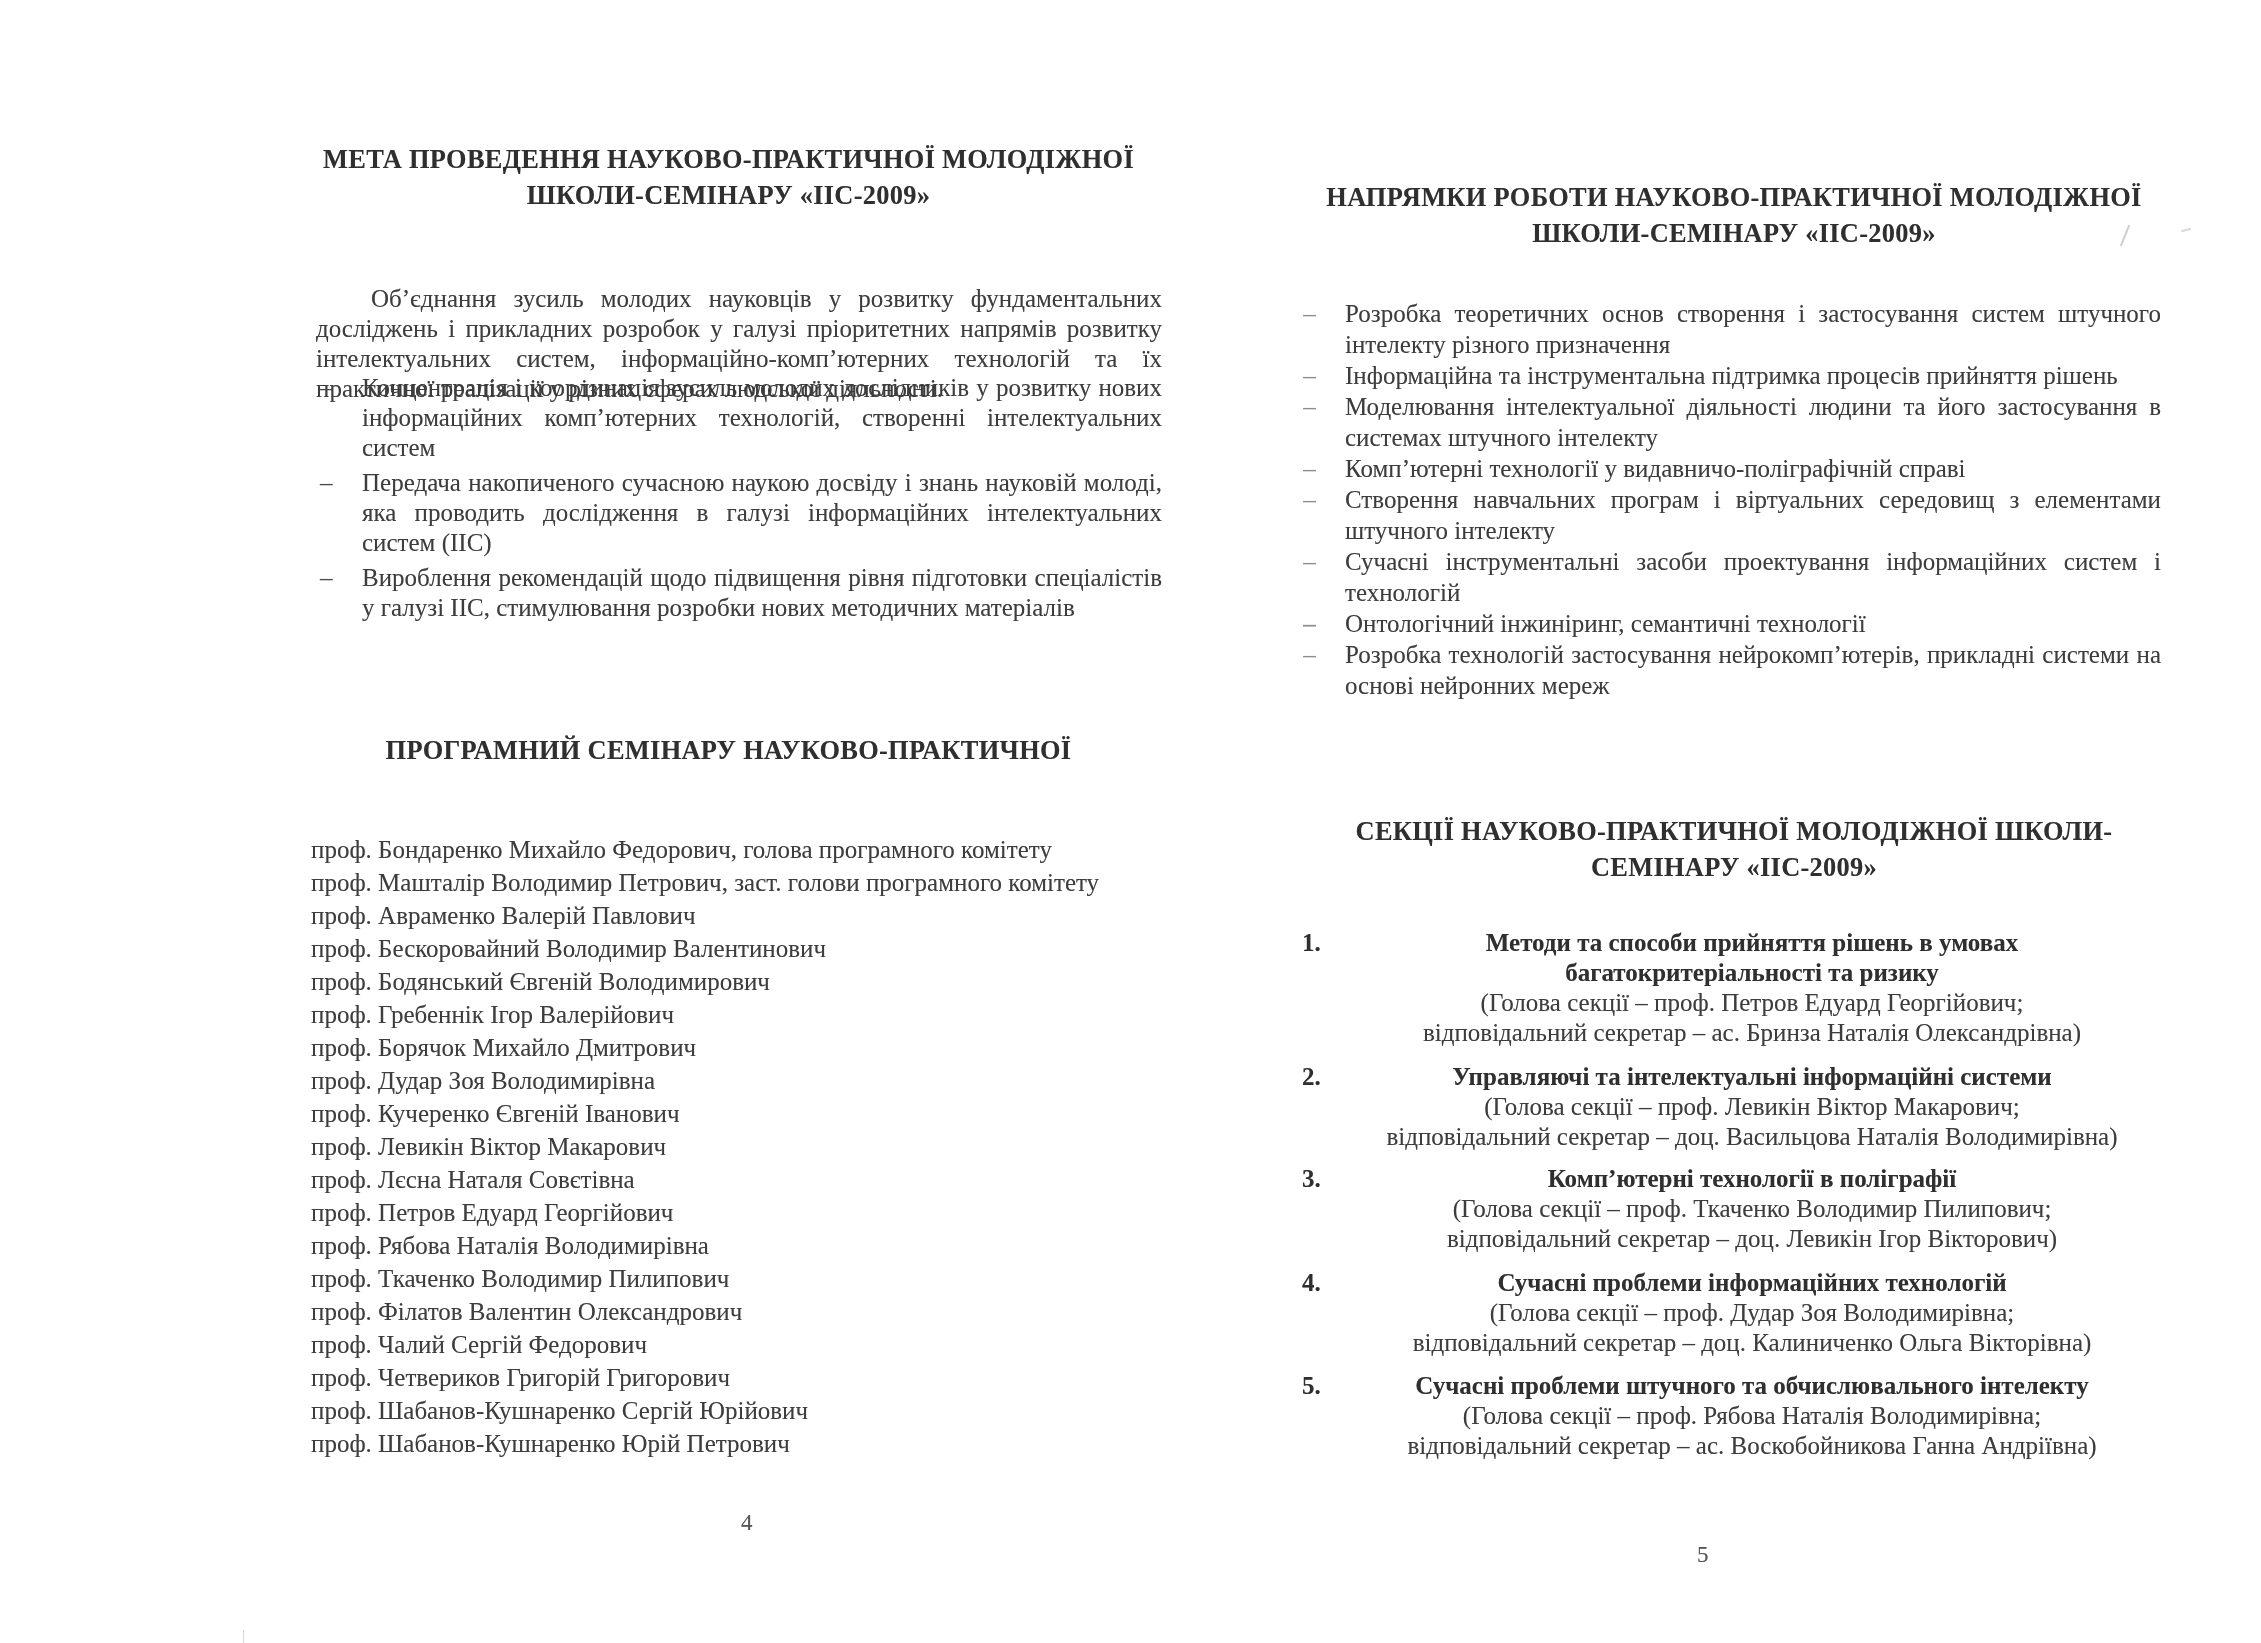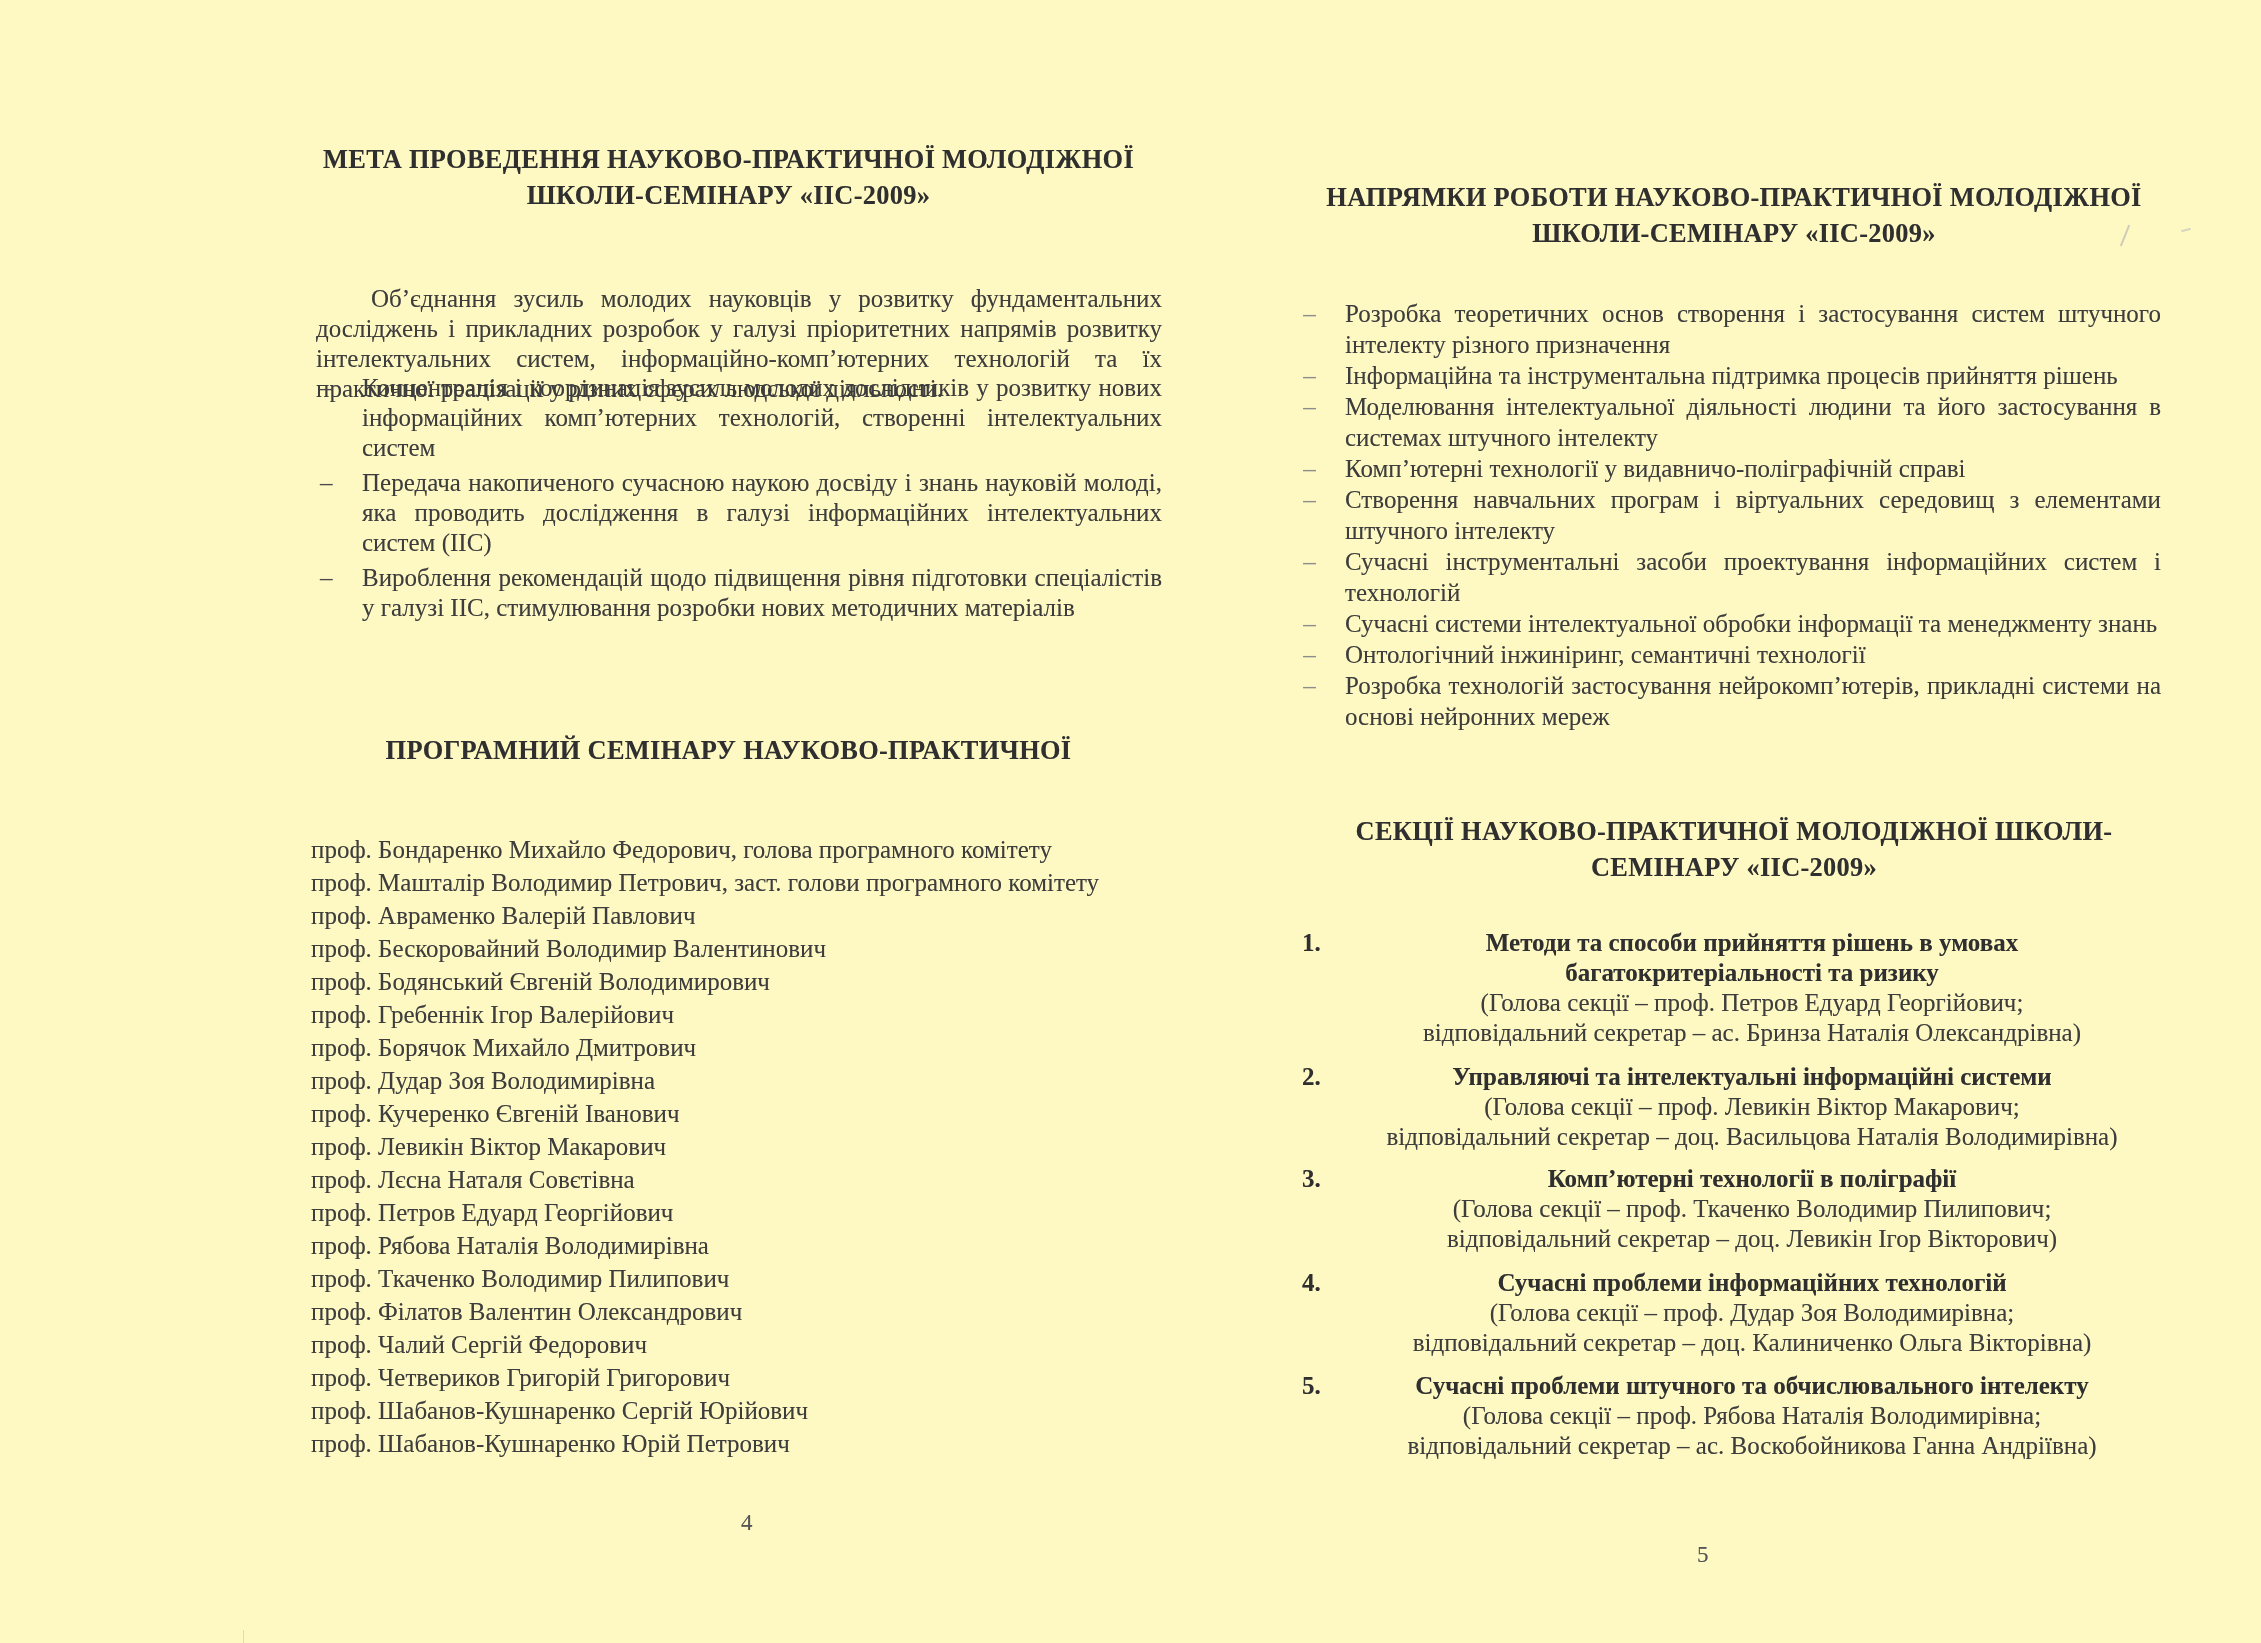--- a/index.html
+++ b/index.html
@@ -1,19 +1,19 @@
 <!DOCTYPE html>
 <html lang="uk" style="font-size:10.3px"><head>
 <meta charset="utf-8">
 <style>
   html,body{margin:0;padding:0;background:#e9e9e7;}
   .canvas{
     position:relative;
     width:2261px;height:1644px;
-    background:#fef9c3;
+    background:#ffffff;
     overflow:hidden;
     font-family:"Liberation Serif","DejaVu Serif",serif;
     color:#3d3d3d;
     text-shadow:0 0 0.6px rgba(70,70,70,0.35);
   }
   
   .heading{
     position:absolute;
     text-align:center;
     font-weight:bold;
@@ -131,21 +131,20 @@
       <div class="b-item">
         <span class="b-dash">–</span>
         <span>Створення навчальних програм і віртуальних середовищ з елементами штучного інтелекту</span>
       </div>
       <div class="b-item">
         <span class="b-dash">–</span>
         <span>Сучасні інструментальні засоби проектування інформаційних систем і технологій</span>
       </div>
       <div class="b-item">
         <span class="b-dash">–</span>
-        <span>Сучасні системи інтелектуальної обробки інформації та менеджменту знань</span>
       </div>
       <div class="b-item">
         <span class="b-dash">–</span>
         <span>Онтологічний інжиніринг, семантичні технології</span>
       </div>
       <div class="b-item">
         <span class="b-dash">–</span>
         <span>Розробка технологій застосування нейрокомп’ютерів, прикладні системи на основі нейронних мереж</span>
       </div>
     </div>

